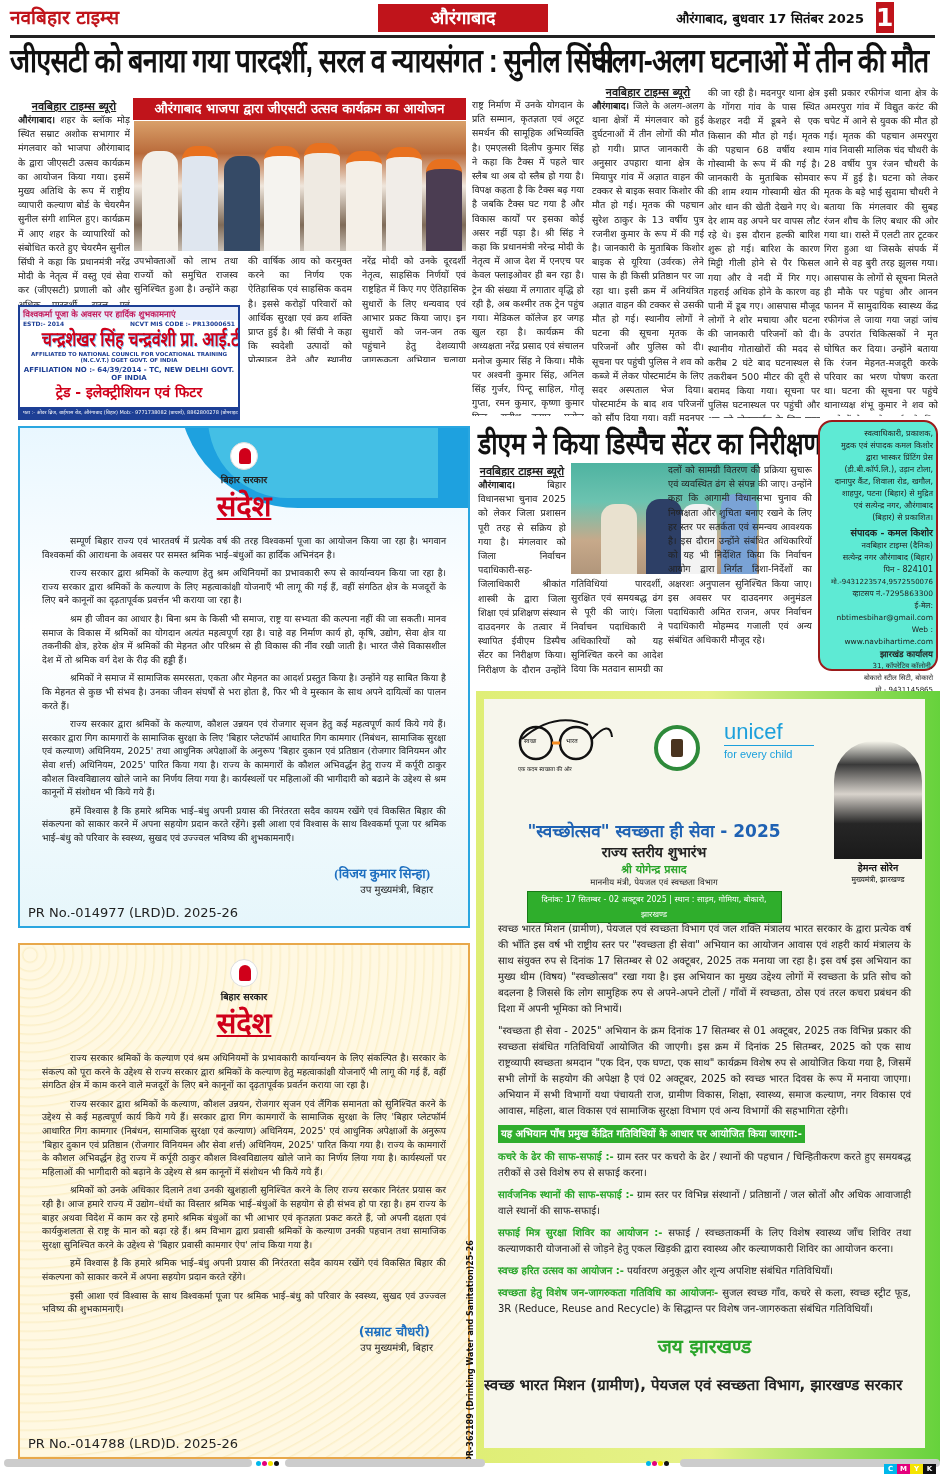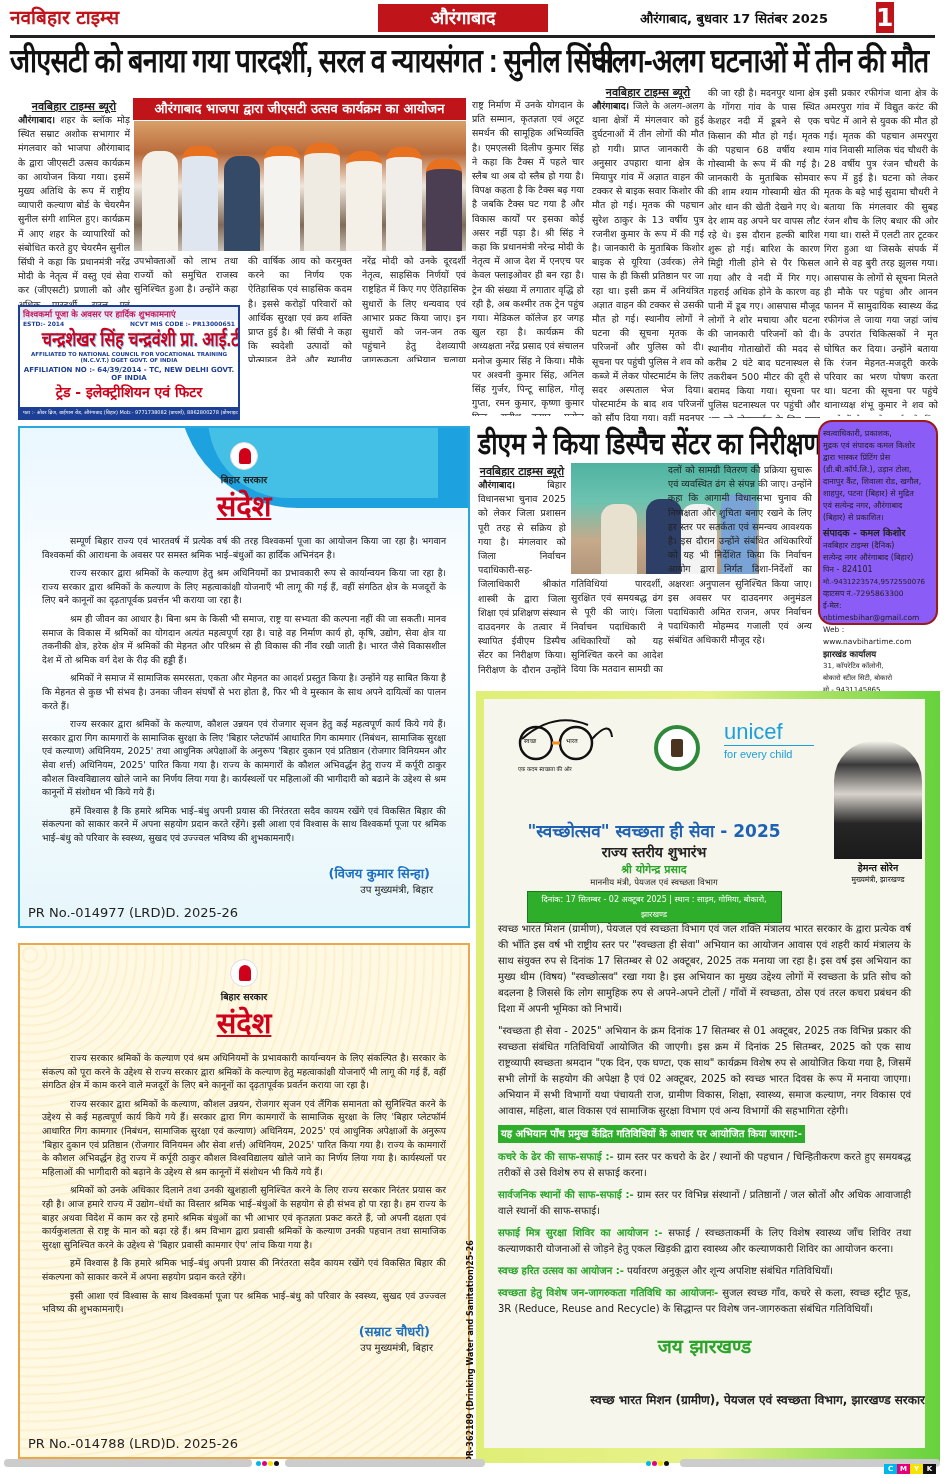--- a/index.html
+++ b/index.html
@@ -1,21 +1,21 @@
 <!DOCTYPE html>
 <html><head>
 <meta charset="utf-8">
 <style>
   * { box-sizing: border-box; margin: 0; padding: 0; }
   body { width: 945px; height: 1478px; background: #fff; font-family: "DejaVu Sans", sans-serif; color: #111; overflow: hidden; position: relative; }
   .abs { position: absolute; }
   .masthead { left: 0; top: 0; width: 945px; height: 34px; }
   .brand { left: 10px; top: 4px; font-size: 19px; font-weight: bold; color: #c0141b; }
   .city-tag { left: 378px; top: 4px; width: 170px; height: 28px; background: #c0141b; color: #fff; font-size: 18px; font-weight: bold; text-align: center; line-height: 28px; }
-  .dateline { left: 640px; top: 9px; font-size: 13px; font-weight: bold; color: #111; }
+  .dateline { left: 676px; top: 9px; font-size: 13px; font-weight: bold; color: #111; }
   .page-no { left: 876px; top: 2px; width: 18px; height: 31px; background: #c0141b; color: #fff; font-size: 25px; font-weight: bold; text-align: center; line-height: 31px; }
   .rule { left: 10px; top: 35px; width: 925px; height: 3px; background: #222; }
   .headline { top: 40px; font-size: 33px; font-weight: bold; color: #111; letter-spacing: -1px; line-height: 42px; white-space: nowrap; font-family: "Liberation Sans", sans-serif; transform: scaleX(0.82); transform-origin: left top; }
   .col { font-size: 9.3px; line-height: 14.2px; text-align: justify; color: #222; overflow: hidden; font-family: "DejaVu Sans", sans-serif; }
   .byline { font-size: 11px; font-weight: bold; text-decoration: underline; color: #222; text-align: center; }
   .lead { font-weight: bold; }
   .photo-caption { left: 133px; top: 98px; width: 333px; height: 22px; background: #c0141b; color: #fff; font-size: 13px; font-weight: bold; line-height: 22px; text-align: center; }
   .photo { background: linear-gradient(180deg,#d9a06a 0%,#b96a3a 25%,#efe6dc 50%,#7f6b58 80%,#c9c0b6 100%); overflow: hidden; }
   .person { position: absolute; bottom: 0; width: 36px; border-radius: 14px 14px 0 0; }
   .iti-ad { left: 18px; top: 305px; width: 222px; height: 115px; border: 2px solid #1d3f95; background: #fff; overflow: hidden; }
@@ -33,36 +33,36 @@
   .emblem::after { content: ""; position: absolute; left: 8px; top: 5px; width: 12px; height: 16px; background: #d0001a; border-radius: 6px 6px 2px 2px; }
   .govt { font-size: 9.5px; font-weight: bold; text-align: center; color: #222; margin-top: 3px; }
   .sandesh { font-size: 29px; font-weight: bold; color: #d0001a; text-align: center; text-decoration: underline; line-height: 40px; }
   .msg-body { font-size: 9.2px; line-height: 13.6px; text-align: justify; color: #1c1c1c; padding: 0 22px; }
   .msg-body p { text-indent: 28px; margin-bottom: 5px; }
   .sign-name { font-size: 13px; font-weight: bold; color: #1d6fc0; text-align: right; padding-right: 38px; }
   .sign-title { font-size: 10px; text-align: right; padding-right: 35px; color: #222; }
   .pr { position: absolute; left: 8px; bottom: 6px; font-size: 13px; color: #222; }
   .dm-head { left: 478px; top: 424px; font-size: 30px; font-weight: bold; line-height: 40px; white-space: nowrap; transform: scaleX(0.82); transform-origin: left top; font-family: "Liberation Sans", sans-serif; }
   .dm-photo { left: 571px; top: 463px; width: 188px; height: 111px; background: linear-gradient(180deg,#4fb3a1 0%,#6cc3b0 35%,#c7a98a 70%,#b1967b 100%); overflow: hidden; }
-  .imprint { left: 818px; top: 420px; width: 120px; height: 205px; border: 2px solid #9b1b1b; border-radius: 14px; background: #8b5cf6; font-size: 8px; line-height: 12px; text-align: left; color: #222; padding: 6px 3px; }
+  .imprint { left: 818px; top: 420px; width: 120px; height: 251px; border: 2px solid #9b1b1b; border-radius: 14px; background: #5eead4; font-size: 8px; line-height: 12px; text-align: right; color: #222; padding: 6px 3px; }
   .imprint .ed { font-weight: bold; font-size: 9.5px; margin: 3px 0 1px; }
   .imprint .sec { font-weight: bold; font-size: 8.5px; }
   .sbm { left: 476px; top: 691px; width: 464px; height: 772px; background: linear-gradient(90deg,#dfee76 0%,#e7f28b 50%,#66d23c 100%); }
   .sbm-inner { position: absolute; left: 8px; top: 8px; width: 441px; height: 749px; background: #f7f6ec; overflow: hidden; }
   .sbm-title { font-size: 17px; font-weight: bold; color: #1f62b3; text-align: center; }
   .sbm-sub { font-size: 14px; font-weight: bold; color: #222; text-align: center; }
   .sbm-name { font-size: 11px; font-weight: bold; color: #2aa52a; text-align: center; }
   .sbm-role { font-size: 8.5px; color: #222; text-align: center; }
   .sbm-date { margin: 4px auto 0; width: 255px; background: #2fae2c; color: #fff; font-size: 8px; text-align: center; line-height: 15px; border: 1px solid #177b16; }
   .sbm-body { font-size: 10px; line-height: 16px; text-align: justify; color: #1c1c1c; padding: 0 14px; }
   .sbm-body p { margin-bottom: 6px; }
   .hl { background: #2fae2c; color: #fff; padding: 1px 3px; font-weight: bold; display: inline-block; }
   .gk { color: #2aa52a; font-weight: bold; }
   .jai { font-size: 19px; font-weight: bold; color: #2aa52a; text-align: center; margin-top: 16px; }
-  .sbm-foot { font-size: 12px; font-weight: bold; text-align: right; color: #222; margin-top: 32px; }
+  .sbm-foot { font-size: 15px; font-weight: bold; text-align: left; color: #222; margin-top: 15px; }
   .reg { top: 1459px; height: 8px; background: #ccc; border-radius: 4px; }
   .dot { width: 5px; height: 5px; border-radius: 50%; top: 1461px; }
   .cmyk { left: 884px; top: 1464px; display: flex; }
   .cmyk span { width: 13px; height: 10px; font-size: 7px; color: #fff; text-align: center; line-height: 10px; font-weight: bold; }
 </style>
 </head>
 <body>
 
 <div class="abs masthead">
   <div class="abs brand">नवबिहार टाइम्स</div>
@@ -122,21 +122,21 @@
     <div class="govt">बिहार सरकार</div>
     <div class="sandesh">संदेश</div>
     <div class="msg-body" style="margin-top:8px;">
       <p>सम्पूर्ण बिहार राज्य एवं भारतवर्ष में प्रत्येक वर्ष की तरह विश्वकर्मा पूजा का आयोजन किया जा रहा है। भगवान विश्वकर्मा की आराधना के अवसर पर समस्त श्रमिक भाई–बंधुओं का हार्दिक अभिनंदन है।</p>
       <p>राज्य सरकार द्वारा श्रमिकों के कल्याण हेतु श्रम अधिनियमों का प्रभावकारी रूप से कार्यान्वयन किया जा रहा है। राज्य सरकार द्वारा श्रमिकों के कल्याण के लिए महत्वाकांक्षी योजनाएँ भी लागू की गई हैं, वहीं संगठित क्षेत्र के मजदूरों के लिए बने कानूनों का दृढ़तापूर्वक प्रवर्त्तन भी कराया जा रहा है।</p>
       <p>श्रम ही जीवन का आधार है। बिना श्रम के किसी भी समाज, राष्ट्र या सभ्यता की कल्पना नहीं की जा सकती। मानव समाज के विकास में श्रमिकों का योगदान अत्यंत महत्वपूर्ण रहा है। चाहे वह निर्माण कार्य हो, कृषि, उद्योग, सेवा क्षेत्र या तकनीकी क्षेत्र, हरेक क्षेत्र में श्रमिकों की मेहनत और परिश्रम से ही विकास की नींव रखी जाती है। भारत जैसे विकासशील देश में तो श्रमिक वर्ग देश के रीढ़ की हड्डी हैं।</p>
       <p>श्रमिकों ने समाज में सामाजिक समरसता, एकता और मेहनत का आदर्श प्रस्तुत किया है। उन्होंने यह साबित किया है कि मेहनत से कुछ भी संभव है। उनका जीवन संघर्षों से भरा होता है, फिर भी वे मुस्कान के साथ अपने दायित्वों का पालन करते हैं।</p>
       <p>राज्य सरकार द्वारा श्रमिकों के कल्याण, कौशल उन्नयन एवं रोजगार सृजन हेतु कई महत्वपूर्ण कार्य किये गये हैं। सरकार द्वारा गिग कामगारों के सामाजिक सुरक्षा के लिए 'बिहार प्लेटफॉर्म आधारित गिग कामगार (निबंधन, सामाजिक सुरक्षा एवं कल्याण) अधिनियम, 2025' तथा आधुनिक अपेक्षाओं के अनुरूप 'बिहार दुकान एवं प्रतिष्ठान (रोजगार विनियमन और सेवा शर्त्त) अधिनियम, 2025' पारित किया गया है। राज्य के कामगारों के कौशल अभिवर्द्धन हेतु राज्य में कर्पूरी ठाकुर कौशल विश्वविद्यालय खोले जाने का निर्णय लिया गया है। कार्यस्थलों पर महिलाओं की भागीदारी को बढाने के उद्देश्य से श्रम कानूनों में संशोधन भी किये गये हैं।</p>
       <p>हमें विश्वास है कि हमारे श्रमिक भाई–बंधु अपनी प्रयास की निरंतरता सदैव कायम रखेंगे एवं विकसित बिहार की संकल्पना को साकार करने में अपना सहयोग प्रदान करते रहेंगे। इसी आशा एवं विश्वास के साथ विश्वकर्मा पूजा पर श्रमिक भाई–बंधु को परिवार के स्वस्थ्य, सुखद एवं उज्ज्वल भविष्य की शुभकामनाएँ।</p>
     </div>
-    <div class="sign-name" style="margin-top:20px;">(विजय कुमार सिन्हा)</div>
+    <div class="sign-name" style="margin-top:20px;font-family:Liberation Serif, serif;">(विजय कुमार सिन्हा)</div>
     <div class="sign-title">उप मुख्यमंत्री, बिहार</div>
   </div>
   <div class="pr">PR No.-014977 (LRD)D. 2025-26</div>
 </div>
 
 <div class="abs msg2">
   <div style="position:relative;padding-top:14px;">
     <div class="emblem"></div>
     <div class="govt">बिहार सरकार</div>
     <div class="sandesh">संदेश</div>

